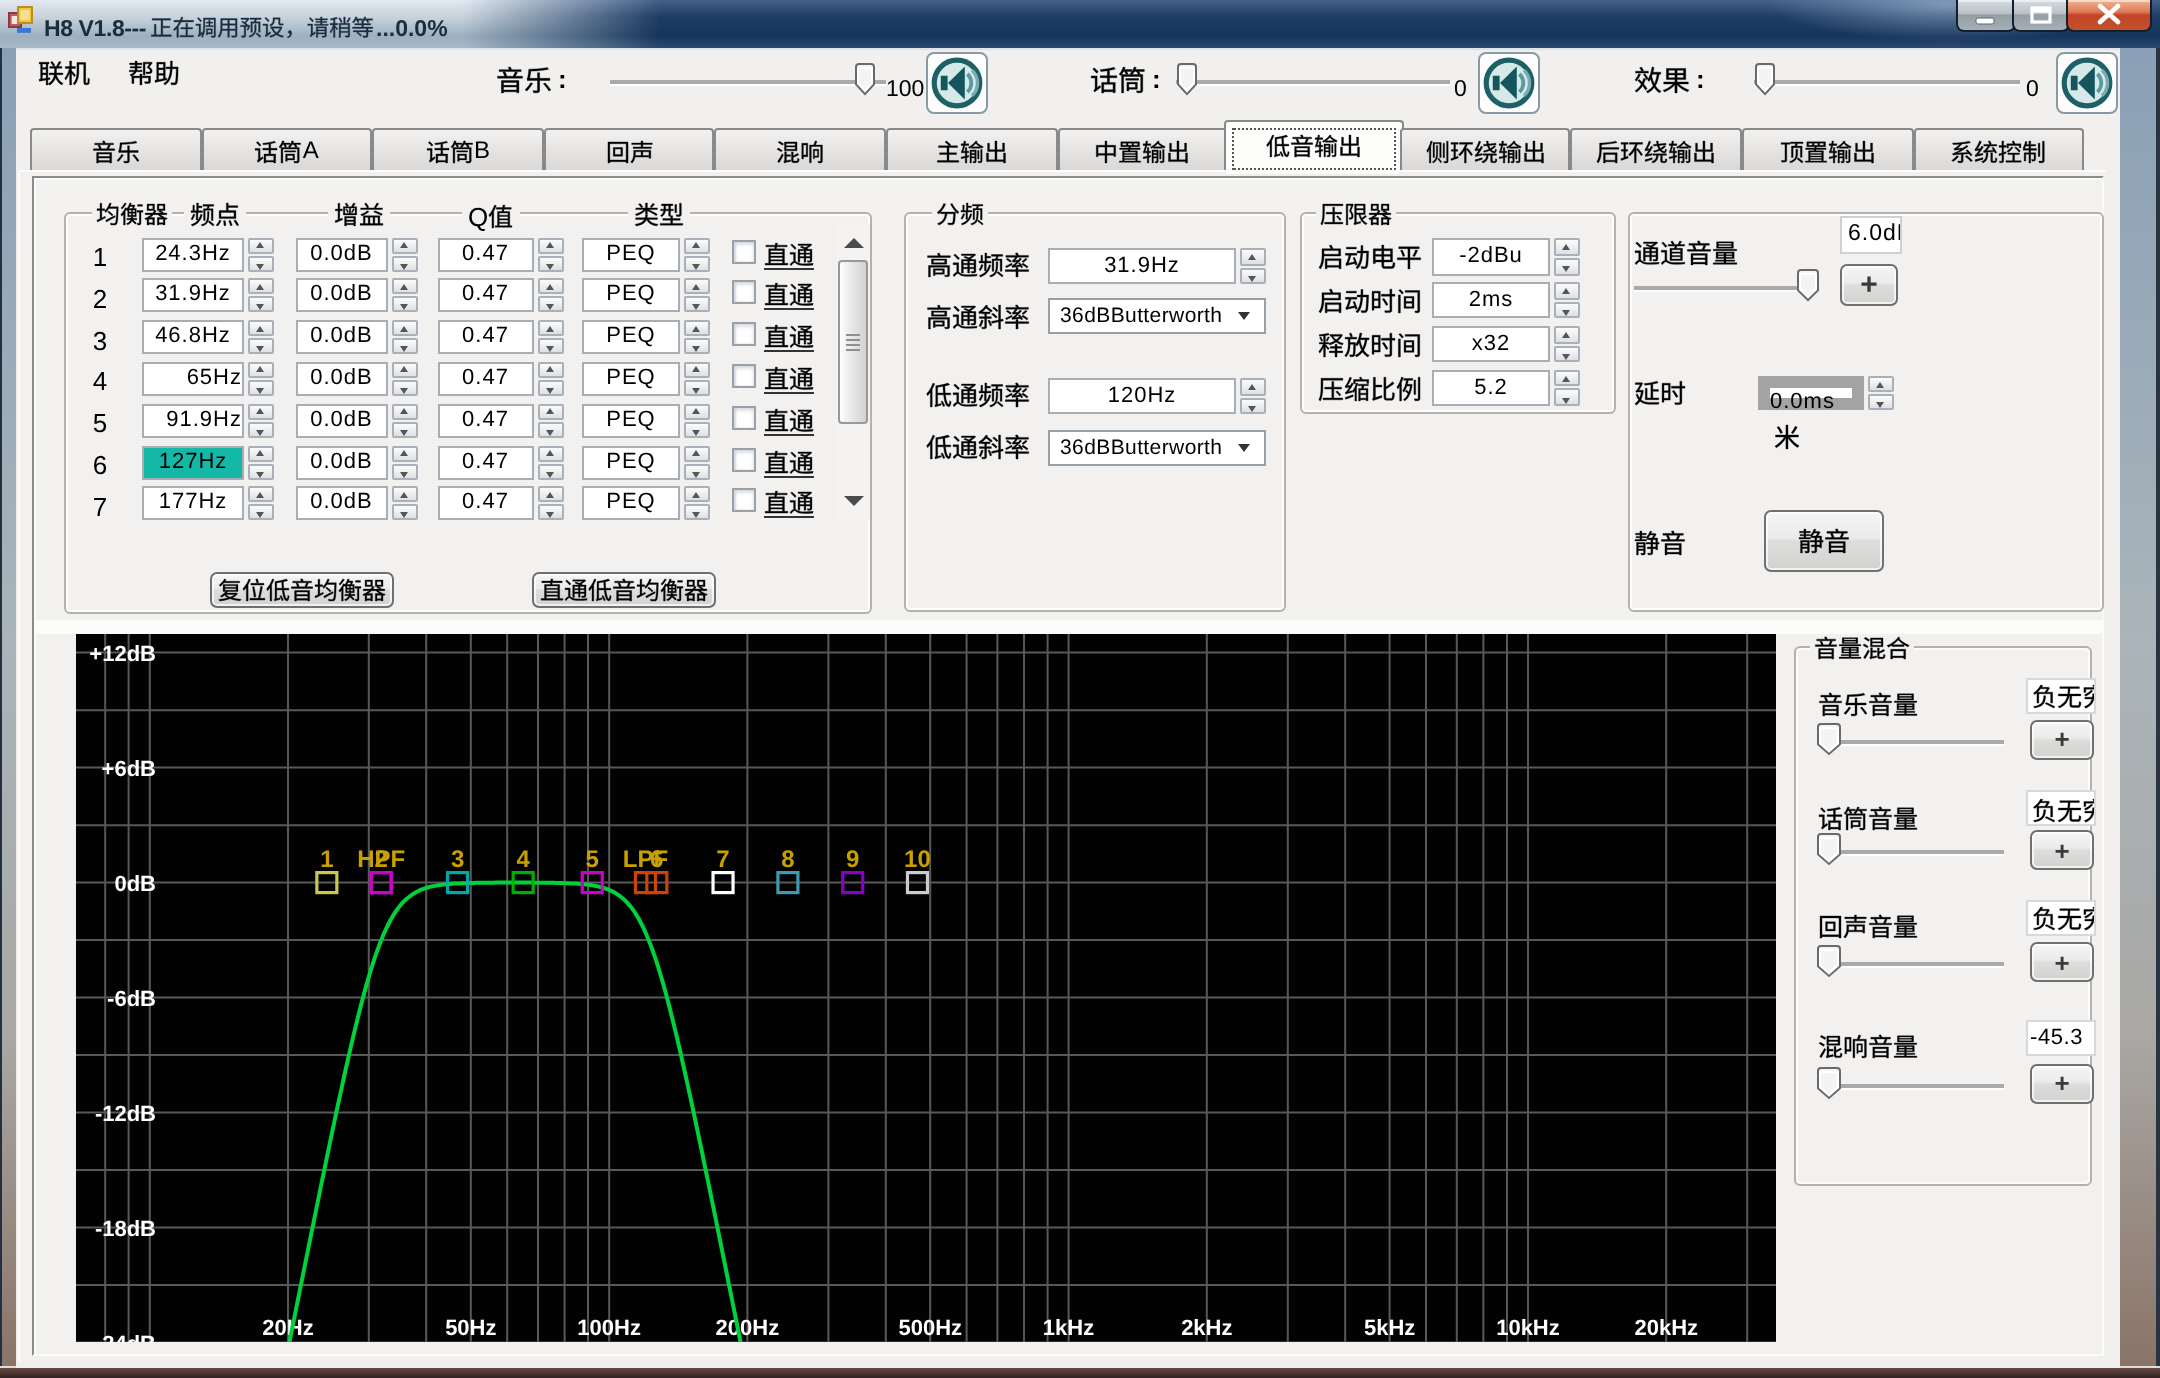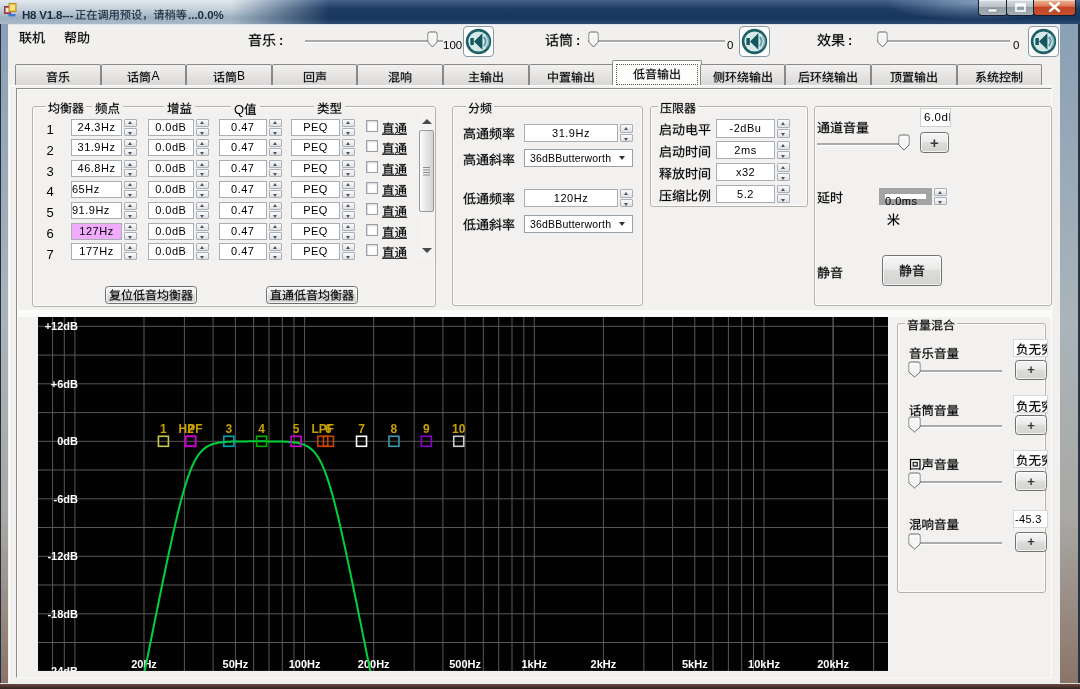--- a/index.html
+++ b/index.html
@@ -474,21 +474,21 @@
       <div style="position:absolute;left:3px;top:3px;border-left:2.6px solid transparent;border-right:2.6px solid transparent;border-top:3.6px solid #555"></div>
     </div>
   </div>
 <div style="position:absolute;left:366px;top:161.16px;width:12px;height:12px;background:#fff;border:1px solid #9aa0a6;box-shadow:inset 0 1px 2px #d0d4d8,inset 1px 0 1px #dde;box-sizing:border-box"></div>
 <div style="position:absolute;left:382px;top:161.66px;"><svg width="25" height="12.5" viewBox="0 0 25 12.5" style="overflow:visible" fill="#000" stroke="#000" stroke-width="14">
       <use href="#u76f4" transform="translate(0,11) scale(0.0125,-0.0125)"></use>
       <use href="#u901a" transform="translate(12.5,11) scale(0.0125,-0.0125)"></use>
     </svg></div>
 <div style="position:absolute;left:382px;top:175.16px;width:25px;height:1px;background:#333"></div>
 <div style="position:absolute;left:44px;top:182.49px;width:12px;text-align:center"><span style="font:13px 'Liberation Sans',sans-serif">4</span></div>
-<div style="position:absolute;left:71px;top:180.99px;width:51px;height:17px;background:#fff;border:1px solid #a8aeb4;box-sizing:border-box;text-align:left;font:11px 'Liberation Sans',sans-serif;line-height:15px;letter-spacing:0.5px">65Hz</div><div style="position:absolute;left:124px;top:180.99px;width:13px;height:17px">
+<div style="position:absolute;left:71px;top:180.99px;width:51px;height:17px;background:#fff;border:1px solid #a8aeb4;box-sizing:border-box;text-align:right;font:11px 'Liberation Sans',sans-serif;line-height:15px;letter-spacing:0.5px">65Hz</div><div style="position:absolute;left:124px;top:180.99px;width:13px;height:17px">
     <div style="position:absolute;left:0;top:0;width:13px;height:8px;background:linear-gradient(#fbfbfb,#dde1e6);border:1px solid #aab0b8;box-sizing:border-box;border-radius:1px">
       <div style="position:absolute;left:3px;top:1.5px;border-left:2.6px solid transparent;border-right:2.6px solid transparent;border-bottom:3.6px solid #555"></div>
     </div>
     <div style="position:absolute;left:0;bottom:0;width:13px;height:8px;background:linear-gradient(#fbfbfb,#dde1e6);border:1px solid #aab0b8;box-sizing:border-box;border-radius:1px">
       <div style="position:absolute;left:3px;top:3px;border-left:2.6px solid transparent;border-right:2.6px solid transparent;border-top:3.6px solid #555"></div>
     </div>
   </div>
 <div style="position:absolute;left:147.5px;top:180.99px;width:46.5px;height:17px;background:#fff;border:1px solid #a8aeb4;box-sizing:border-box;text-align:center;font:11px 'Liberation Sans',sans-serif;line-height:15px;letter-spacing:0.5px">0.0dB</div><div style="position:absolute;left:196px;top:180.99px;width:13px;height:17px">
     <div style="position:absolute;left:0;top:0;width:13px;height:8px;background:linear-gradient(#fbfbfb,#dde1e6);border:1px solid #aab0b8;box-sizing:border-box;border-radius:1px">
       <div style="position:absolute;left:3px;top:1.5px;border-left:2.6px solid transparent;border-right:2.6px solid transparent;border-bottom:3.6px solid #555"></div>
@@ -513,21 +513,21 @@
       <div style="position:absolute;left:3px;top:3px;border-left:2.6px solid transparent;border-right:2.6px solid transparent;border-top:3.6px solid #555"></div>
     </div>
   </div>
 <div style="position:absolute;left:366px;top:181.99px;width:12px;height:12px;background:#fff;border:1px solid #9aa0a6;box-shadow:inset 0 1px 2px #d0d4d8,inset 1px 0 1px #dde;box-sizing:border-box"></div>
 <div style="position:absolute;left:382px;top:182.49px;"><svg width="25" height="12.5" viewBox="0 0 25 12.5" style="overflow:visible" fill="#000" stroke="#000" stroke-width="14">
       <use href="#u76f4" transform="translate(0,11) scale(0.0125,-0.0125)"></use>
       <use href="#u901a" transform="translate(12.5,11) scale(0.0125,-0.0125)"></use>
     </svg></div>
 <div style="position:absolute;left:382px;top:195.99px;width:25px;height:1px;background:#333"></div>
 <div style="position:absolute;left:44px;top:203.32px;width:12px;text-align:center"><span style="font:13px 'Liberation Sans',sans-serif">5</span></div>
-<div style="position:absolute;left:71px;top:201.82px;width:51px;height:17px;background:#fff;border:1px solid #a8aeb4;box-sizing:border-box;text-align:left;font:11px 'Liberation Sans',sans-serif;line-height:15px;letter-spacing:0.5px">91.9Hz</div><div style="position:absolute;left:124px;top:201.82px;width:13px;height:17px">
+<div style="position:absolute;left:71px;top:201.82px;width:51px;height:17px;background:#fff;border:1px solid #a8aeb4;box-sizing:border-box;text-align:right;font:11px 'Liberation Sans',sans-serif;line-height:15px;letter-spacing:0.5px">91.9Hz</div><div style="position:absolute;left:124px;top:201.82px;width:13px;height:17px">
     <div style="position:absolute;left:0;top:0;width:13px;height:8px;background:linear-gradient(#fbfbfb,#dde1e6);border:1px solid #aab0b8;box-sizing:border-box;border-radius:1px">
       <div style="position:absolute;left:3px;top:1.5px;border-left:2.6px solid transparent;border-right:2.6px solid transparent;border-bottom:3.6px solid #555"></div>
     </div>
     <div style="position:absolute;left:0;bottom:0;width:13px;height:8px;background:linear-gradient(#fbfbfb,#dde1e6);border:1px solid #aab0b8;box-sizing:border-box;border-radius:1px">
       <div style="position:absolute;left:3px;top:3px;border-left:2.6px solid transparent;border-right:2.6px solid transparent;border-top:3.6px solid #555"></div>
     </div>
   </div>
 <div style="position:absolute;left:147.5px;top:201.82px;width:46.5px;height:17px;background:#fff;border:1px solid #a8aeb4;box-sizing:border-box;text-align:center;font:11px 'Liberation Sans',sans-serif;line-height:15px;letter-spacing:0.5px">0.0dB</div><div style="position:absolute;left:196px;top:201.82px;width:13px;height:17px">
     <div style="position:absolute;left:0;top:0;width:13px;height:8px;background:linear-gradient(#fbfbfb,#dde1e6);border:1px solid #aab0b8;box-sizing:border-box;border-radius:1px">
       <div style="position:absolute;left:3px;top:1.5px;border-left:2.6px solid transparent;border-right:2.6px solid transparent;border-bottom:3.6px solid #555"></div>
@@ -552,21 +552,21 @@
       <div style="position:absolute;left:3px;top:3px;border-left:2.6px solid transparent;border-right:2.6px solid transparent;border-top:3.6px solid #555"></div>
     </div>
   </div>
 <div style="position:absolute;left:366px;top:202.82px;width:12px;height:12px;background:#fff;border:1px solid #9aa0a6;box-shadow:inset 0 1px 2px #d0d4d8,inset 1px 0 1px #dde;box-sizing:border-box"></div>
 <div style="position:absolute;left:382px;top:203.32px;"><svg width="25" height="12.5" viewBox="0 0 25 12.5" style="overflow:visible" fill="#000" stroke="#000" stroke-width="14">
       <use href="#u76f4" transform="translate(0,11) scale(0.0125,-0.0125)"></use>
       <use href="#u901a" transform="translate(12.5,11) scale(0.0125,-0.0125)"></use>
     </svg></div>
 <div style="position:absolute;left:382px;top:216.82px;width:25px;height:1px;background:#333"></div>
 <div style="position:absolute;left:44px;top:224.15px;width:12px;text-align:center"><span style="font:13px 'Liberation Sans',sans-serif">6</span></div>
-<div style="position:absolute;left:71px;top:222.65px;width:51px;height:17px;background:#f0abfc;border:1px solid #a8aeb4;box-sizing:border-box;text-align:center;font:11px 'Liberation Sans',sans-serif;line-height:15px;letter-spacing:0.5px">127Hz</div><div style="position:absolute;left:124px;top:222.65px;width:13px;height:17px">
+<div style="position:absolute;left:71px;top:222.65px;width:51px;height:17px;background:#14b8a6;border:1px solid #a8aeb4;box-sizing:border-box;text-align:center;font:11px 'Liberation Sans',sans-serif;line-height:15px;letter-spacing:0.5px">127Hz</div><div style="position:absolute;left:124px;top:222.65px;width:13px;height:17px">
     <div style="position:absolute;left:0;top:0;width:13px;height:8px;background:linear-gradient(#fbfbfb,#dde1e6);border:1px solid #aab0b8;box-sizing:border-box;border-radius:1px">
       <div style="position:absolute;left:3px;top:1.5px;border-left:2.6px solid transparent;border-right:2.6px solid transparent;border-bottom:3.6px solid #555"></div>
     </div>
     <div style="position:absolute;left:0;bottom:0;width:13px;height:8px;background:linear-gradient(#fbfbfb,#dde1e6);border:1px solid #aab0b8;box-sizing:border-box;border-radius:1px">
       <div style="position:absolute;left:3px;top:3px;border-left:2.6px solid transparent;border-right:2.6px solid transparent;border-top:3.6px solid #555"></div>
     </div>
   </div>
 <div style="position:absolute;left:147.5px;top:222.65px;width:46.5px;height:17px;background:#fff;border:1px solid #a8aeb4;box-sizing:border-box;text-align:center;font:11px 'Liberation Sans',sans-serif;line-height:15px;letter-spacing:0.5px">0.0dB</div><div style="position:absolute;left:196px;top:222.65px;width:13px;height:17px">
     <div style="position:absolute;left:0;top:0;width:13px;height:8px;background:linear-gradient(#fbfbfb,#dde1e6);border:1px solid #aab0b8;box-sizing:border-box;border-radius:1px">
       <div style="position:absolute;left:3px;top:1.5px;border-left:2.6px solid transparent;border-right:2.6px solid transparent;border-bottom:3.6px solid #555"></div>

